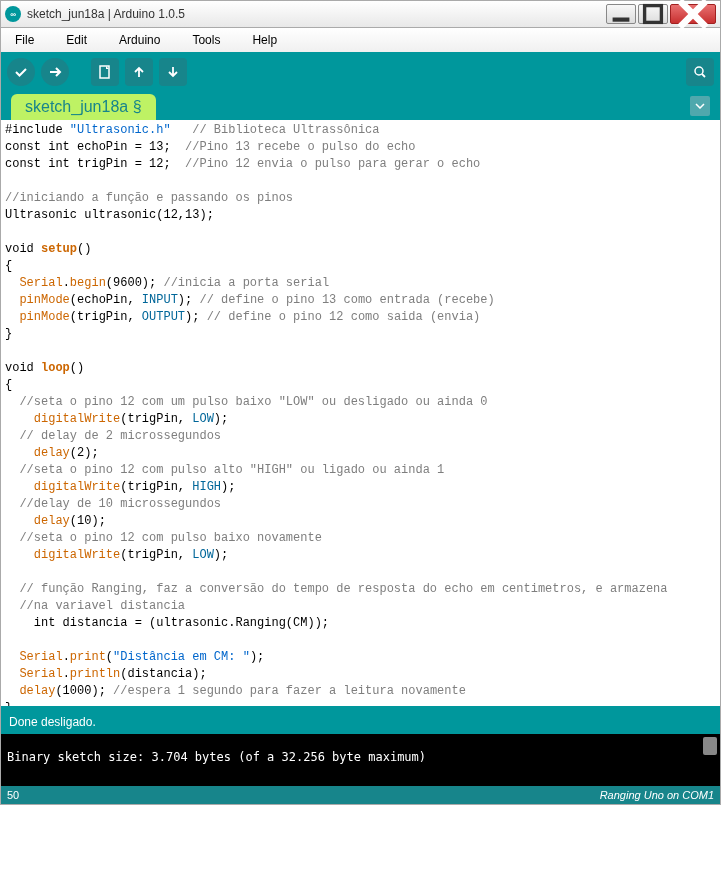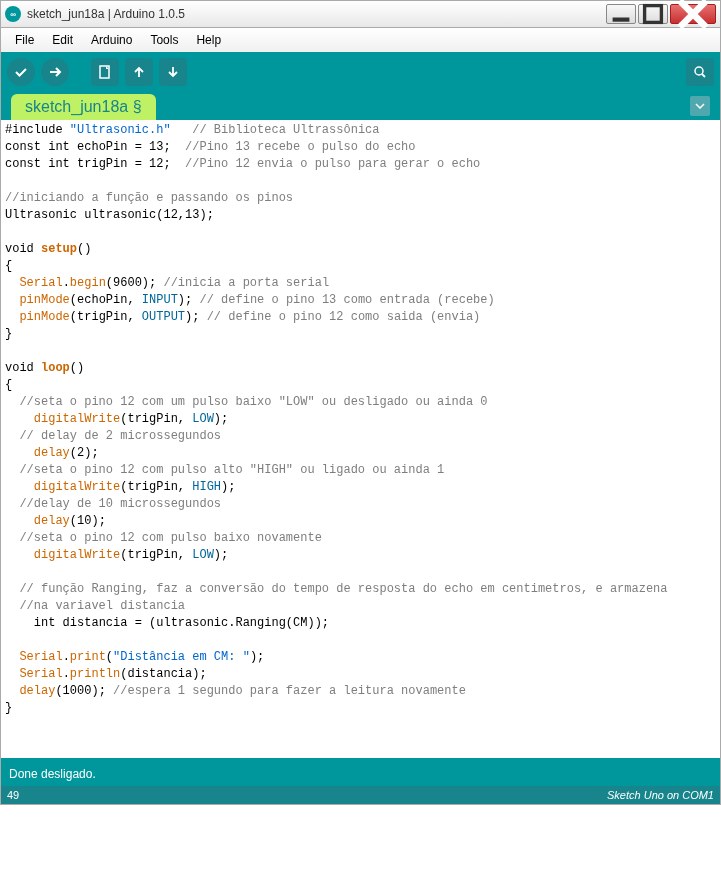--- a/index.html
+++ b/index.html
@@ -5,21 +5,21 @@
 * { margin: 0; padding: 0; box-sizing: border-box; }
 body { font-family: "Segoe UI", Tahoma, sans-serif; font-size: 12px; background: #fff; width: 721px; height: 876px; overflow: hidden; }
 
 .titlebar { height: 28px; background: linear-gradient(#fff, #e8e8e8); border: 1px solid #aaa; display: flex; align-items: center; padding: 0 4px; }
 .titlebar-icon { width: 16px; height: 16px; background: #00979c; border-radius: 50%; display: flex; align-items: center; justify-content: center; color: #fff; font-size: 8px; font-weight: bold; margin-right: 6px; }
 .titlebar-text { flex: 1; font-size: 12px; color: #333; }
 .win-controls { display: flex; gap: 2px; }
 .win-btn { width: 30px; height: 20px; border: 1px solid #888; background: linear-gradient(#f8f8f8,#ddd); display: flex; align-items: center; justify-content: center; border-radius: 2px; cursor: pointer; font-size: 10px; }
 .win-btn.close { background: linear-gradient(#e87070,#c83030); color: #fff; border-color: #a02020; width: 46px; }
 
-.menubar { height: 24px; background: linear-gradient(#fff,#f0f0f0); border-left: 1px solid #aaa; border-right: 1px solid #aaa; display: flex; align-items: center; padding: 0 6px; gap: 2px; }
+.menubar { height: 24px; background: linear-gradient(#fff,#f0f0f0); border-left: 1px solid #aaa; border-right: 1px solid #aaa; display: flex; align-items: center; padding: 0 6px; gap: 16px; }
 .menu-item { padding: 2px 8px; border-radius: 3px; cursor: pointer; }
 
 .toolbar { height: 40px; background: #00979c; display: flex; align-items: center; padding: 0 6px; gap: 6px; border-left: 1px solid #aaa; border-right: 1px solid #aaa; }
 .tb-btn { width: 28px; height: 28px; border-radius: 4px; background: #17858b; display: flex; align-items: center; justify-content: center; cursor: pointer; }
 .tb-btn.round { border-radius: 50%; }
 .tb-btn svg { width: 16px; height: 16px; }
 .tb-spacer { flex: 1; }
 
 .tabbar { height: 28px; background: #00979c; display: flex; align-items: flex-end; padding: 0 10px; border-left: 1px solid #aaa; border-right: 1px solid #aaa; }
 .tab { background: #bef264; padding: 4px 14px; border-radius: 6px 6px 0 0; font-size: 16px; color: #17858b; cursor: pointer; }
@@ -123,17 +123,23 @@
       <svg width="10" height="6" viewBox="0 0 10 6">
         <path d="M1 1 L5 5 L9 1" fill="none" stroke="#fff" stroke-width="1.5"></path>
       </svg>
     </div>
 </div>
 
 <div class="editor-wrap border-bottom">
   <div class="editor" id="editor"><div><span class="kw-red">#include </span><span class="str">"Ultrasonic.h"</span><span>   </span><span class="com">// Biblioteca Ultrassônica</span></div><div><span class="kw-red">const</span><span> </span><span class="kw-red">int</span><span> echoPin = 13;  </span><span class="com">//Pino 13 recebe o pulso do echo</span></div><div><span class="kw-red">const</span><span> </span><span class="kw-red">int</span><span> trigPin = 12;  </span><span class="com">//Pino 12 envia o pulso para gerar o echo</span></div><div><span> </span></div><div><span class="com">//iniciando a função e passando os pinos</span></div><div><span>Ultrasonic ultrasonic(12,13);</span></div><div><span> </span></div><div><span class="kw-red">void</span><span> </span><span class="func">setup</span><span>()</span></div><div><span>{</span></div><div><span>  </span><span class="orange">Serial</span><span>.</span><span class="orange">begin</span><span>(9600); </span><span class="com">//inicia a porta serial</span></div><div><span>  </span><span class="orange">pinMode</span><span>(echoPin, </span><span class="kw-teal">INPUT</span><span>); </span><span class="com">// define o pino 13 como entrada (recebe)</span></div><div><span>  </span><span class="orange">pinMode</span><span>(trigPin, </span><span class="kw-teal">OUTPUT</span><span>); </span><span class="com">// define o pino 12 como saida (envia)</span></div><div><span>}</span></div><div><span> </span></div><div><span class="kw-red">void</span><span> </span><span class="func">loop</span><span>()</span></div><div><span>{</span></div><div><span>  </span><span class="com">//seta o pino 12 com um pulso baixo "LOW" ou desligado ou ainda 0</span></div><div><span>    </span><span class="orange">digitalWrite</span><span>(trigPin, </span><span class="kw-teal">LOW</span><span>);</span></div><div><span>  </span><span class="com">// delay de 2 microssegundos</span></div><div><span>    </span><span class="orange">delay</span><span>(2);</span></div><div><span>  </span><span class="com">//seta o pino 12 com pulso alto "HIGH" ou ligado ou ainda 1</span></div><div><span>    </span><span class="orange">digitalWrite</span><span>(trigPin, </span><span class="kw-teal">HIGH</span><span>);</span></div><div><span>  </span><span class="com">//delay de 10 microssegundos</span></div><div><span>    </span><span class="orange">delay</span><span>(10);</span></div><div><span>  </span><span class="com">//seta o pino 12 com pulso baixo novamente</span></div><div><span>    </span><span class="orange">digitalWrite</span><span>(trigPin, </span><span class="kw-teal">LOW</span><span>);</span></div><div><span> </span></div><div><span>  </span><span class="com">// função Ranging, faz a conversão do tempo de resposta do echo em centimetros, e armazena</span></div><div><span>  </span><span class="com">//na variavel distancia</span></div><div><span>    </span><span class="kw-red">int</span><span> distancia = (ultrasonic.Ranging(CM));</span></div><div><span> </span></div><div><span>  </span><span class="orange">Serial</span><span>.</span><span class="orange">print</span><span>(</span><span class="str">"Distância em CM: "</span><span>);</span></div><div><span>  </span><span class="orange">Serial</span><span>.</span><span class="orange">println</span><span>(distancia);</span></div><div><span>  </span><span class="orange">delay</span><span>(1000); </span><span class="com">//espera 1 segundo para fazer a leitura novamente</span></div><div><span>}</span></div></div>
   <div class="divider"></div>
   <div class="status-teal">Done desligado.</div>
+  <div class="console">
+    <span>Binary sketch size: 3.704 bytes (of a 32.256 byte maximum)</span>
+    <div class="console-scroll">
+        <div class="console-thumb"></div>
+      </div>
+  </div>
   <div class="footer">
-    <div class="footer-left">49</div>
-    <div class="footer-right">Sketch Uno on COM1</div>
+    <div class="footer-left">50</div>
+    <div class="footer-right">Ranging Uno on COM1</div>
   </div>
 </div>
 
 </body></html>

